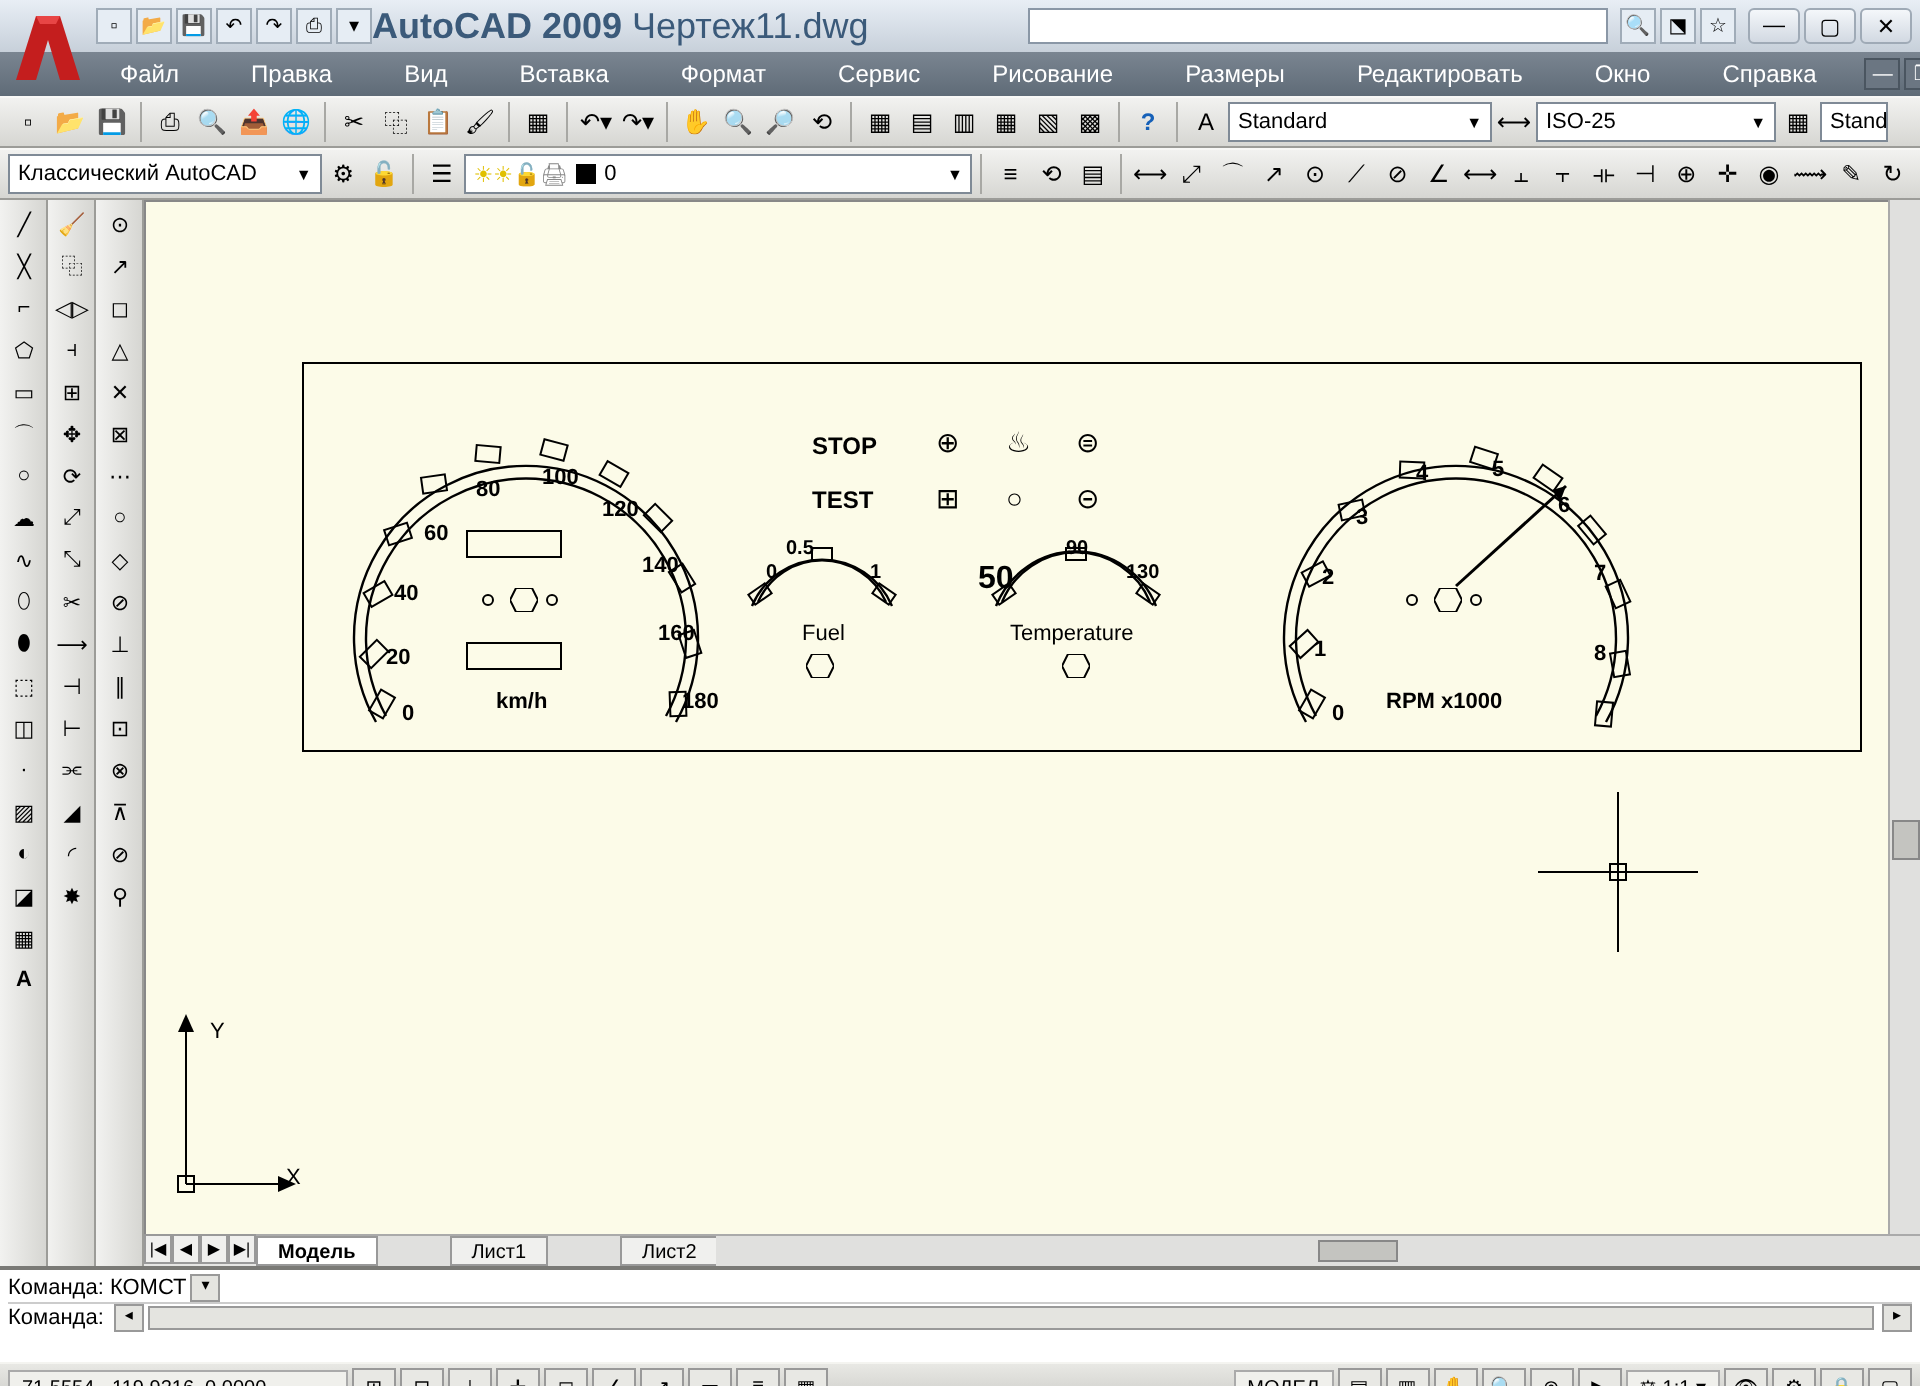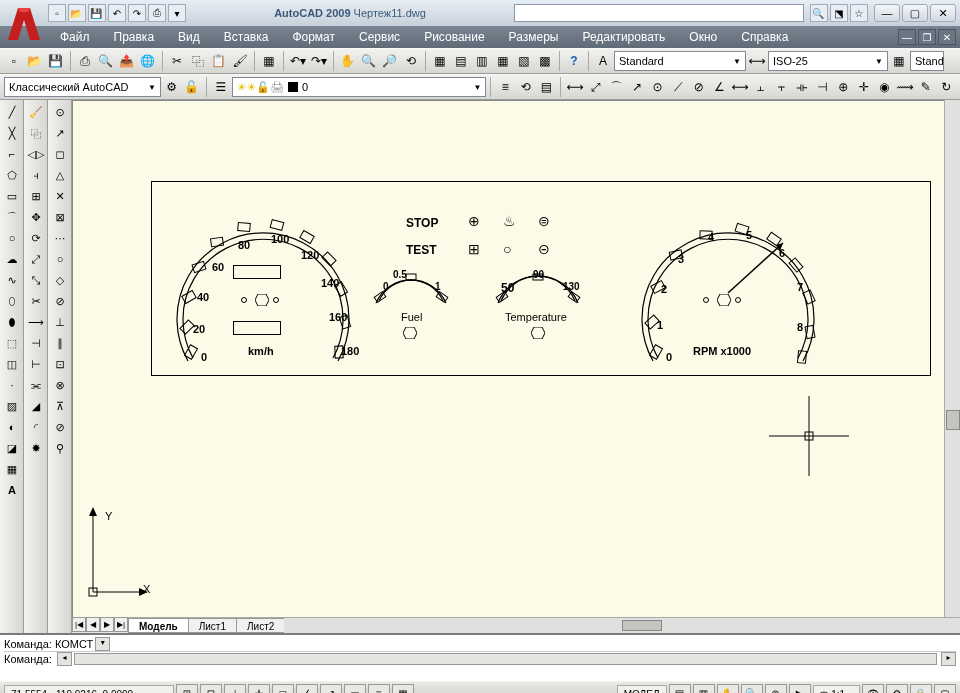--- a/index.html
+++ b/index.html
@@ -2,44 +2,44 @@
 <html><head>
 <meta charset="utf-8">
 <style>
 * { margin:0; padding:0; box-sizing:border-box; font-family:Tahoma,Arial,sans-serif; }
 body { width:960px; height:693px; background:#8b9299; overflow:hidden; font-size:11px; }
 .titlebar { height:26px; background:linear-gradient(#e8eef5,#c7d0da); display:flex; align-items:center; }
 .logo { width:40px; height:40px; position:absolute; top:4px; left:4px; z-index:10; }
 .logo svg { width:40px; height:40px; }
 .qat { margin-left:48px; display:flex; gap:2px; }
 .qat-btn { width:18px; height:18px; background:#e6edf4; border:1px solid #a0acb8; display:flex; align-items:center; justify-content:center; font-size:10px; cursor:pointer; }
-.title-center { flex:1; text-align:center; color:#3b5a7a; font-size:11px; }
+.title-center { flex:1; text-align:left; color:#3b5a7a; font-size:18px; }
 .title-center b { color:#3b5a7a; }
 .search { width:290px; height:18px; border:1px solid #8a97a6; background:#fff; }
 .title-icons { display:flex; gap:2px; margin:0 6px; }
 .win-btns { display:flex; gap:2px; margin-right:4px; }
 .win-btn { width:26px; height:18px; background:linear-gradient(#f4f7fa,#d2d9e2); border:1px solid #9faab6; border-radius:3px; display:flex; align-items:center; justify-content:center; font-size:11px; cursor:pointer; }
-.menubar { height:22px; background:linear-gradient(#7a8591,#5f6b77); display:flex; align-items:center; color:#fff; padding-left:48px; }
+.menubar { height:22px; background:linear-gradient(#7a8591,#5f6b77); display:flex; align-items:center; color:#fff; padding-left:48px;gap:12px; }
 .menu-item { padding:0 12px; height:22px; line-height:22px; cursor:pointer; font-size:12px; }
 .mdi-btns { margin-left:auto; display:flex; gap:2px; padding-right:4px; }
 .mdi-btn { width:18px; height:16px; background:#6b7682; border:1px solid #4a5560; color:#fff; display:flex; align-items:center; justify-content:center; font-size:10px; cursor:pointer; }
 .toolbar { height:26px; background:linear-gradient(#f2f2f0,#d6d6d2); border-top:1px solid #f8f8f6; border-bottom:1px solid #9c9c98; display:flex; align-items:center; padding:0 4px; gap:1px; }
 .tbtn { width:20px; height:20px; border:1px solid transparent; display:flex; align-items:center; justify-content:center; cursor:pointer; font-size:12px; }
 .tsep { width:1px; height:20px; background:#a8a8a4; margin:0 3px; }
 .combo { height:20px; border:1px solid #7f8a96; background:#fff; display:flex; align-items:center; padding:0 4px; font-size:11px; cursor:pointer; }
 .combo-arrow { margin-left:auto; font-size:8px; }
 .layer-combo { width:260px; }
 .main-area { display:flex; height:533px; }
 .vtoolbar { width:24px; background:linear-gradient(90deg,#f2f2f0,#d6d6d2); border-right:1px solid #9c9c98; display:flex; flex-direction:column; gap:1px; padding:2px; }
 .vtbtn { width:20px; height:20px; display:flex; align-items:center; justify-content:center; cursor:pointer; font-size:11px; border:1px solid transparent; }
 .canvas-wrap { flex:1; display:flex; flex-direction:column; background:#e6e6e4; }
 .canvas { flex:1; background:#fcfbe8; position:relative; overflow:hidden; border-left:1px solid #888; border-top:1px solid #888; }
 .vscroll { width:16px; background:#e0e0de; border-left:1px solid #aaa; position:relative; }
 .hscroll-row { height:16px; display:flex; }
-.tabs { display:flex; background:#e0e0de; border-top:1px solid #aaa; }
+.tabs { display:flex; background:#e0e0de; border-top:1px solid #aaa;gap:37px; }
 .tab { padding:2px 10px; border:1px solid #999; background:#f0f0ee; font-size:10px; cursor:pointer; margin-right:-1px; }
 .tab.active { background:#fff; font-weight:bold; }
 .navbtn { width:14px; height:15px; border:1px solid #999; background:#f0f0ee; font-size:8px; display:flex; align-items:center; justify-content:center; cursor:pointer; }
 .hscroll { flex:1; background:#e0e0de; border-top:1px solid #aaa; position:relative; }
 .hscroll-thumb { position:absolute; left:50%; top:2px; width:40px; height:11px; background:#c4c4c0; border:1px solid #888; }
 .cmdline { height:48px; background:#fff; border-top:2px solid #7a7a76; font-family:"Courier New",monospace; font-size:11px; padding:2px 4px; position:relative; }
 .cmd-row { display:flex; align-items:center; height:14px; }
 .cmd-scroll { width:15px; height:14px; background:#e4e4e0; border:1px solid #999; margin-left:2px; font-size:8px; text-align:center; cursor:pointer; }
 .statusbar { height:24px; background:linear-gradient(#e8e8e4,#c8c8c4); border-top:1px solid #f4f4f0; display:flex; align-items:center; padding:0 4px; gap:2px; }
 .status-cell { padding:0 6px; height:18px; line-height:18px; border:1px solid #aaa; background:#f0f0ec; font-size:10px; }
@@ -336,21 +336,21 @@
               <polygon points="3,0 11,0 14,6 11,12 3,12 0,6" fill="none" stroke="#000"></polygon>
             </svg></div>
 
         <svg style="position:absolute;left:420px;top:170px" width="90" height="40">
           <path d="M8 30 A40 40 0 0 1 82 30" stroke="#000" fill="none" stroke-width="1.2"></path>
           <path d="M5 32 A43 43 0 0 1 85 32" stroke="#000" fill="none" stroke-width="1.2"></path>
           <rect x="4" y="23" width="10" height="6" fill="none" stroke="#000" transform="rotate(-35 9 26)"></rect>
           <rect x="40" y="3" width="10" height="6" fill="none" stroke="#000"></rect>
           <rect x="76" y="23" width="10" height="6" fill="none" stroke="#000" transform="rotate(35 81 26)"></rect>
         </svg>
-        <div class="gauge-tick" style="left:428px;top:180px;font-size:12px">50</div>
+        <div class="gauge-tick" style="left:416px;top:180px;font-size:16px">50</div>
         <div class="gauge-tick" style="left:460px;top:168px;font-size:10px">90</div>
         <div class="gauge-tick" style="left:490px;top:180px;font-size:10px">130</div>
         <div class="draw-text" style="left:432px;top:210px;font-size:11px">Temperature</div>
         <div class="hexagon" style="left:458px;top:226px"><svg viewBox="0 0 14 12">
               <polygon points="3,0 11,0 14,6 11,12 3,12 0,6" fill="none" stroke="#000"></polygon>
             </svg></div>
 
         <svg style="position:absolute;left:555px;top:92px" width="200" height="185">
           <g stroke="#000" fill="none" stroke-width="1.2">
           <path d="M30 165 A80 80 0 1 1 170 165"></path>

